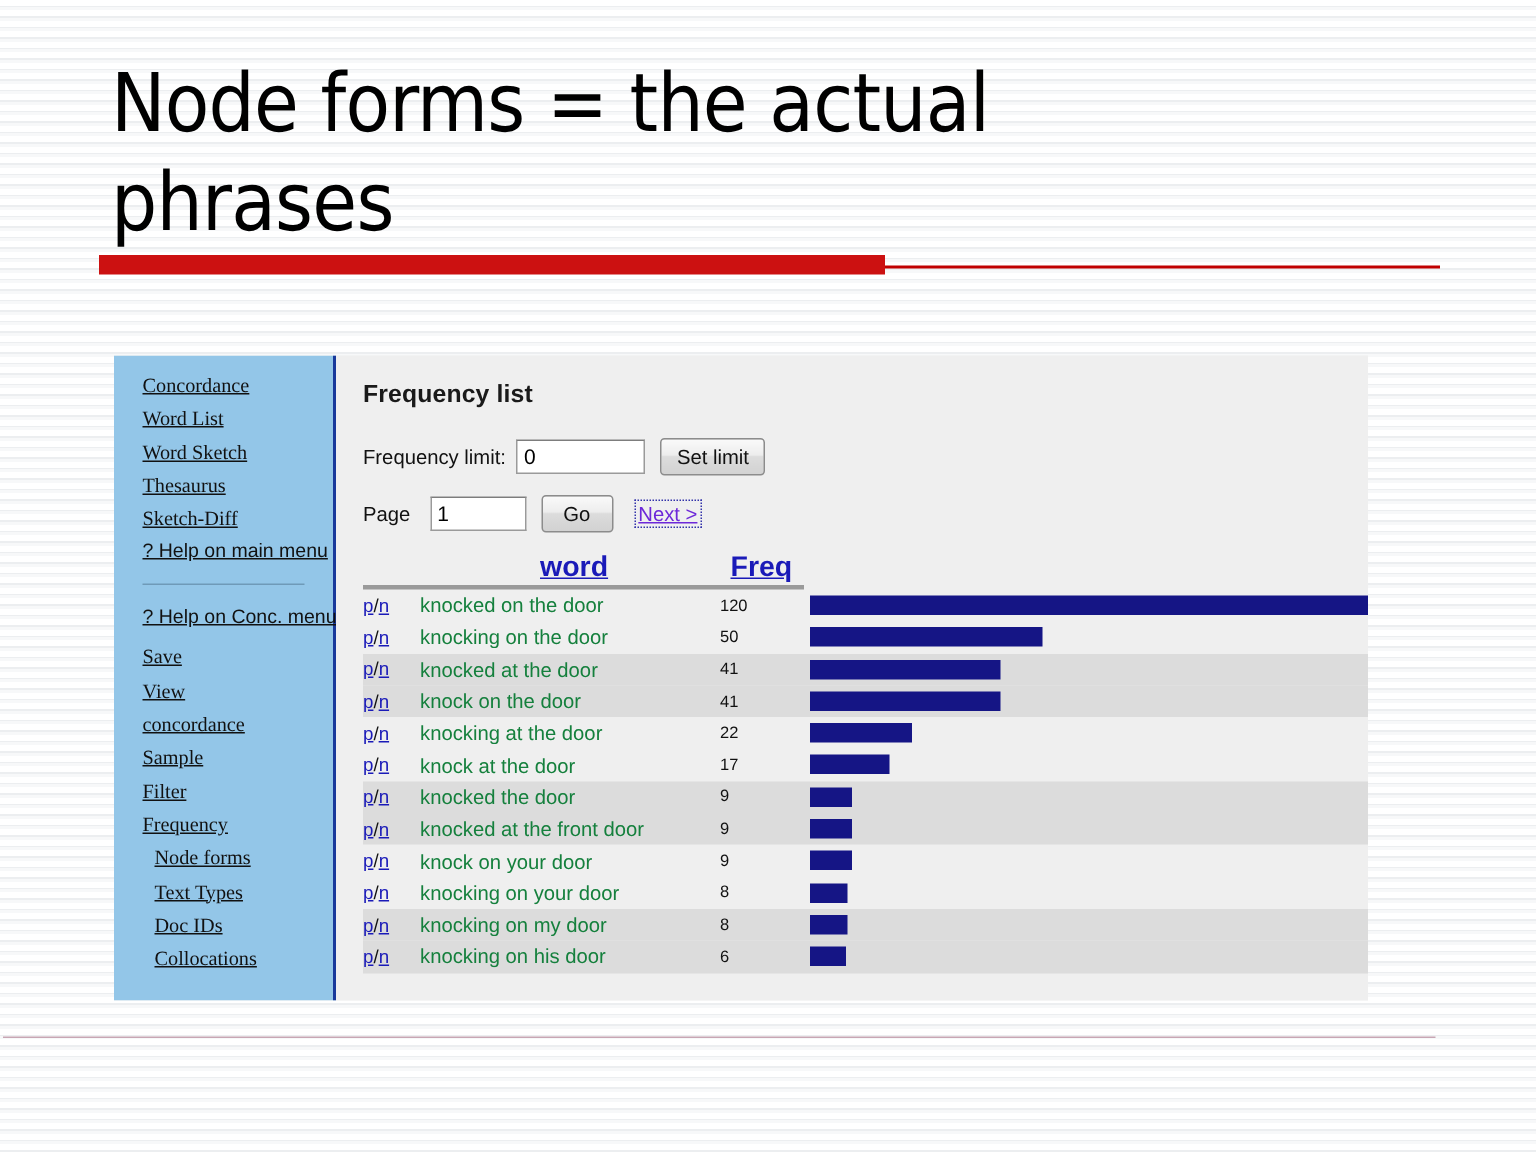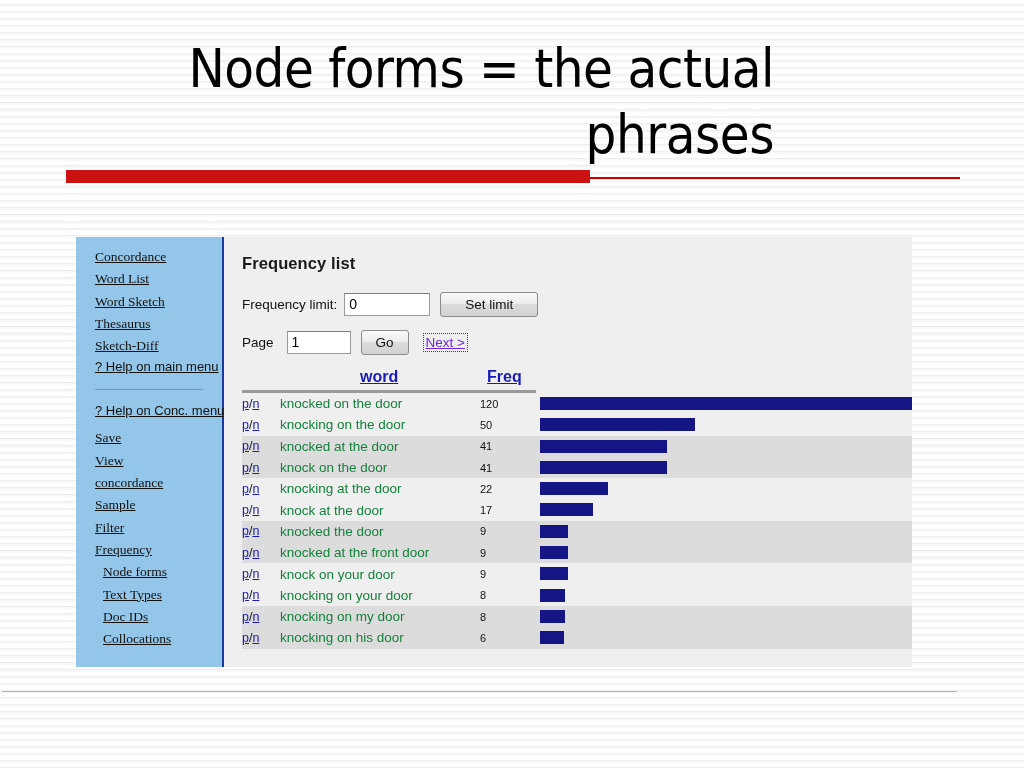--- a/index.html
+++ b/index.html
@@ -42,21 +42,20 @@
   }
   #slide-title {
     font-family: "DejaVu Sans Condensed", "Liberation Sans Narrow", "Liberation Sans", sans-serif;
     font-size: 54px;
     line-height: 66px;
     color: #000000;
     font-weight: normal;
     letter-spacing: -0.5px;
     white-space: pre-wrap;
     margin: 0;
-    text-align: right;
   }
 
   
   #title-rule-thin {
     position: absolute;
     left: 66px;
     top: 177px;
     width: 894px;
     height: 2px;
     background: #c00000;
@@ -179,21 +178,21 @@
   #page-input  { width: 64px; margin-left: 6px; }
 
   .btn {
     font-family: "Liberation Sans", sans-serif;
     font-size: 13.5px;
     color: #111111;
     background: linear-gradient(to bottom, #fafafa 0%, #ededed 45%, #dcdcdc 50%, #d2d2d2 100%);
     border: 1px solid #8c8c8c;
     border-radius: 3px;
     height: 25px;
-    padding: 0 24px;
+    padding: 0 10px;
     margin-left: 10px;
     cursor: pointer;
     box-sizing: border-box;
   }
   #go-btn { padding: 0 14px; }
 
   .next-link {
     font-size: 13.5px;
     color: #6d28d9;
     text-decoration: underline;
@@ -208,21 +207,21 @@
     margin-top: 6px;
     position: relative;
     width: 684px;
   }
   #col-head {
     position: relative;
     height: 20px;
   }
   .col-link {
     position: absolute;
-    font-size: 16px;
+    font-size: 19px;
     color: #1a1ab8;
     text-decoration: underline;
     font-weight: bold;
   }
   #head-word { left: 118px; top: 0; }
   #head-freq { left: 245px; top: 0; }
   #head-rule {
     height: 3px;
     background: #9a9a9a;
     width: 294px;

